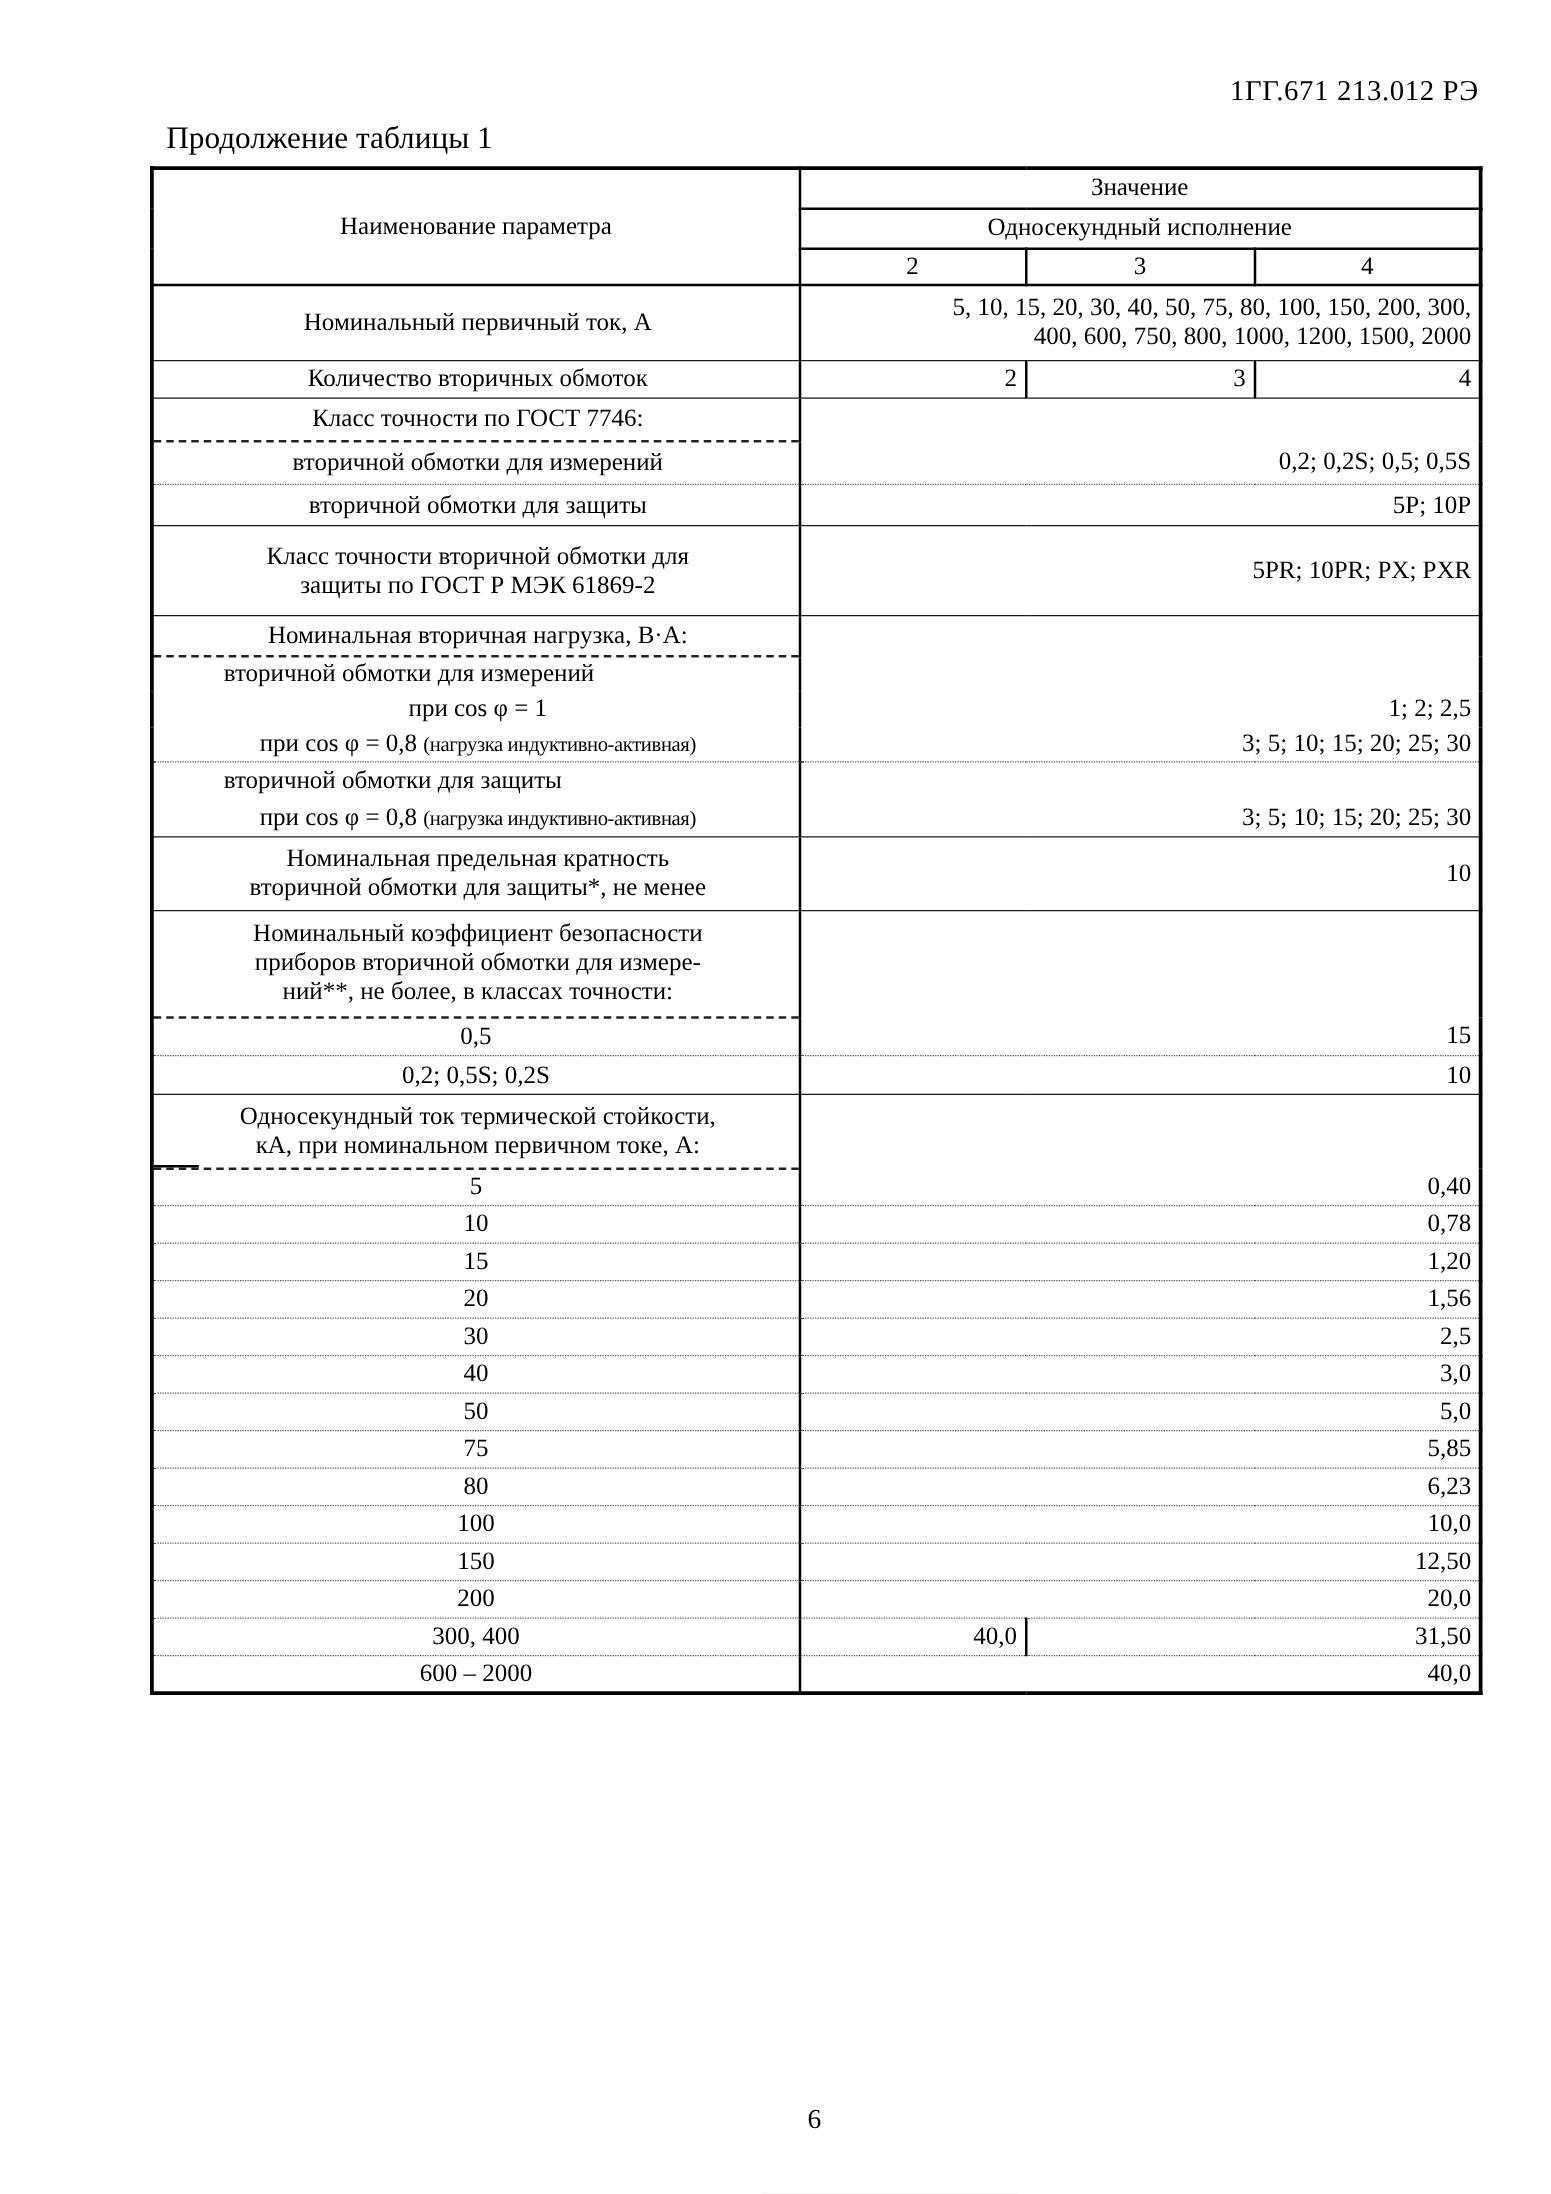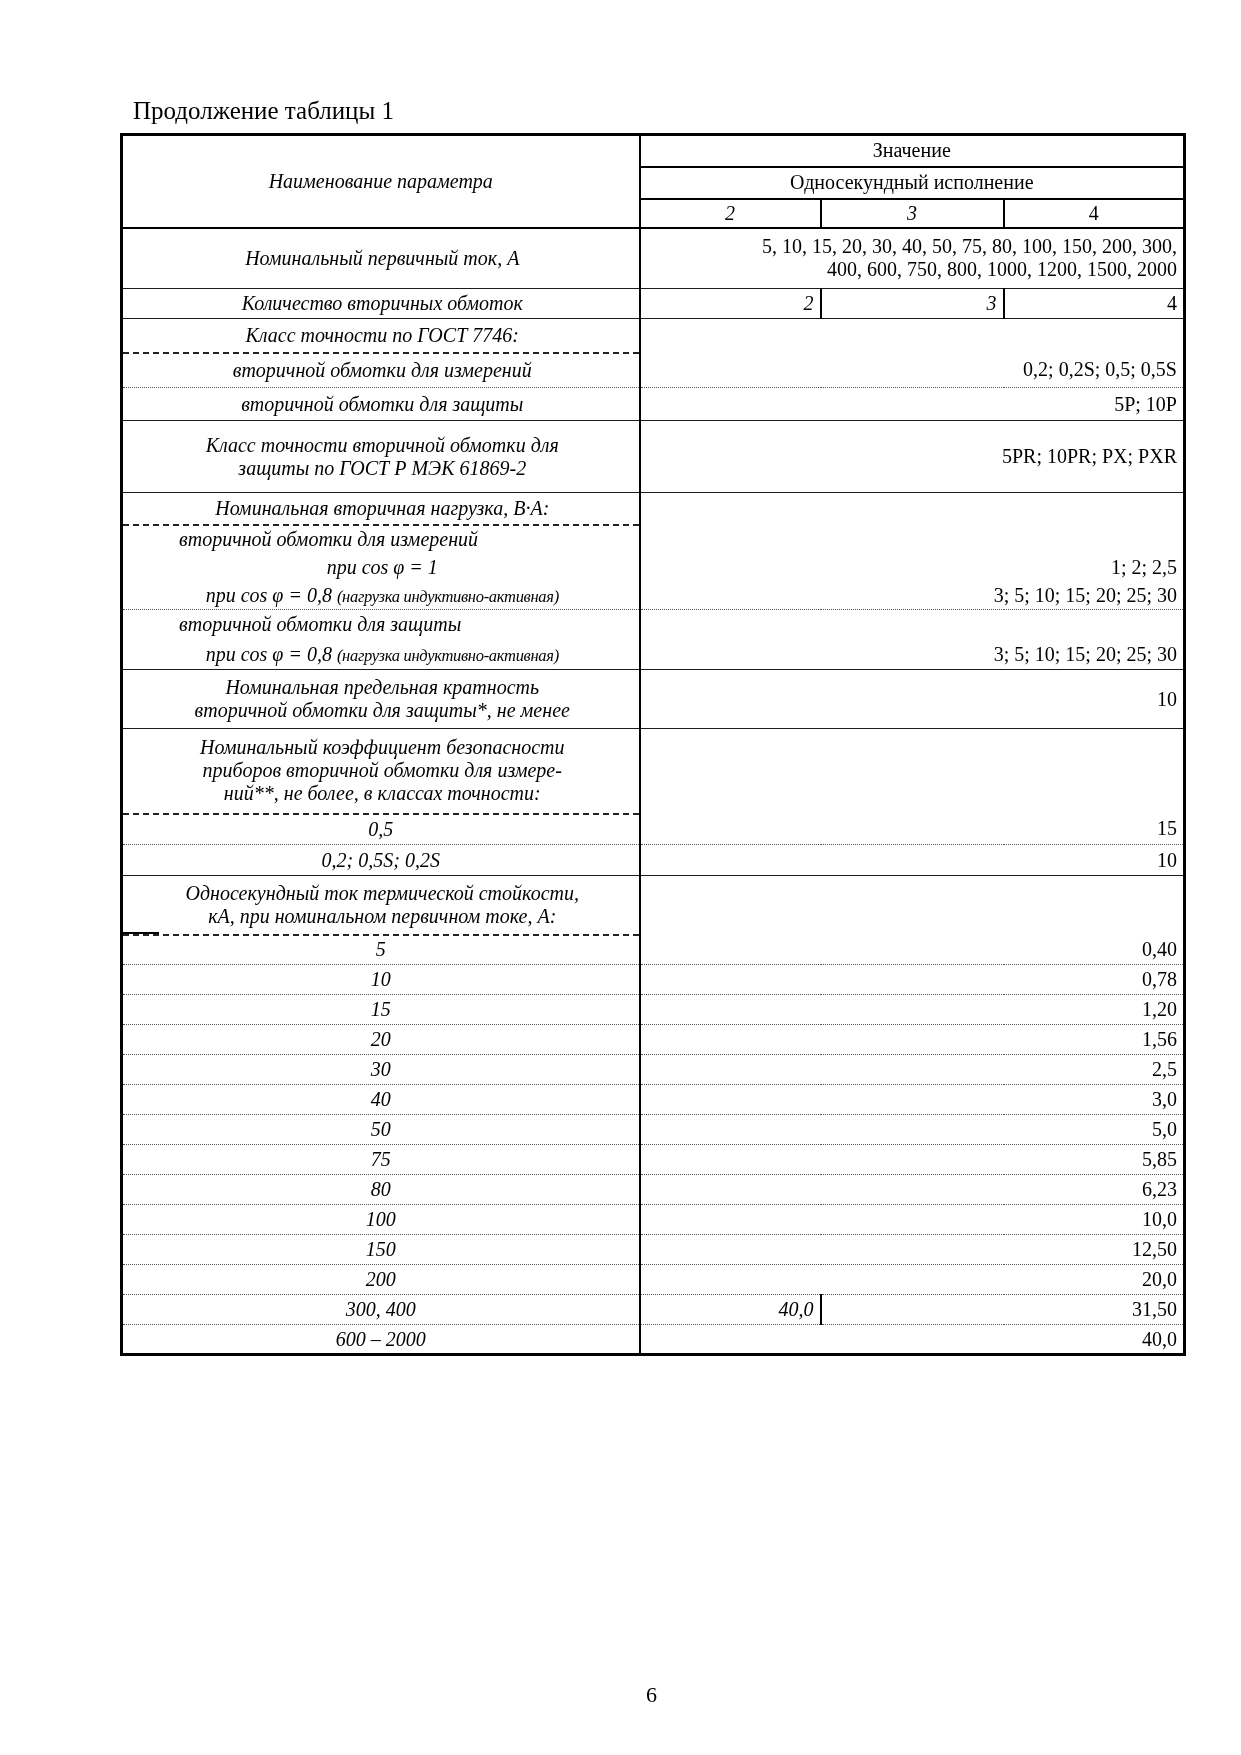--- a/index.html
+++ b/index.html
@@ -21,21 +21,21 @@
   }
   table.params{
     position:absolute;left:120px;top:133px;
     width:1063px;
     border-collapse:collapse;table-layout:fixed;
     border:3px solid #000;
     font-size:20px;
   }
   td{padding:1px 6px;vertical-align:middle;overflow:hidden;}
   
-  .vr{border-right:2px solid #000;font-style:italic;}
+  .vr{border-right:2px solid #000;}
   
   .bs {border-bottom:1px solid #1a1a1a;}
   .bs2{border-bottom:2px solid #000;}
   .bd {border-bottom:1px dotted #555;}
   .bD {border-bottom:2px dashed #222;}
   
   .p  {text-align:center;padding-left:9px;}
   .pi {text-align:left;padding-left:56px;}
   .pc {text-align:center;}
   .v  {text-align:right;}
@@ -46,20 +46,21 @@
   .page-number{
     position:absolute;top:1682px;left:120px;width:1063px;
     text-align:center;font-size:22px;
   }
 </style>
 </head>
 <body>
 
 <div class="page">
 
+  <div class="doc-number">1ГГ.671 213.012 РЭ</div>
   <div class="caption">Продолжение таблицы 1</div>
 
   <table class="params">
     <colgroup>
       <col style="width:518px">
         <col style="width:181px">
         <col style="width:183px">
         <col style="width:181px">
     </colgroup>
 

